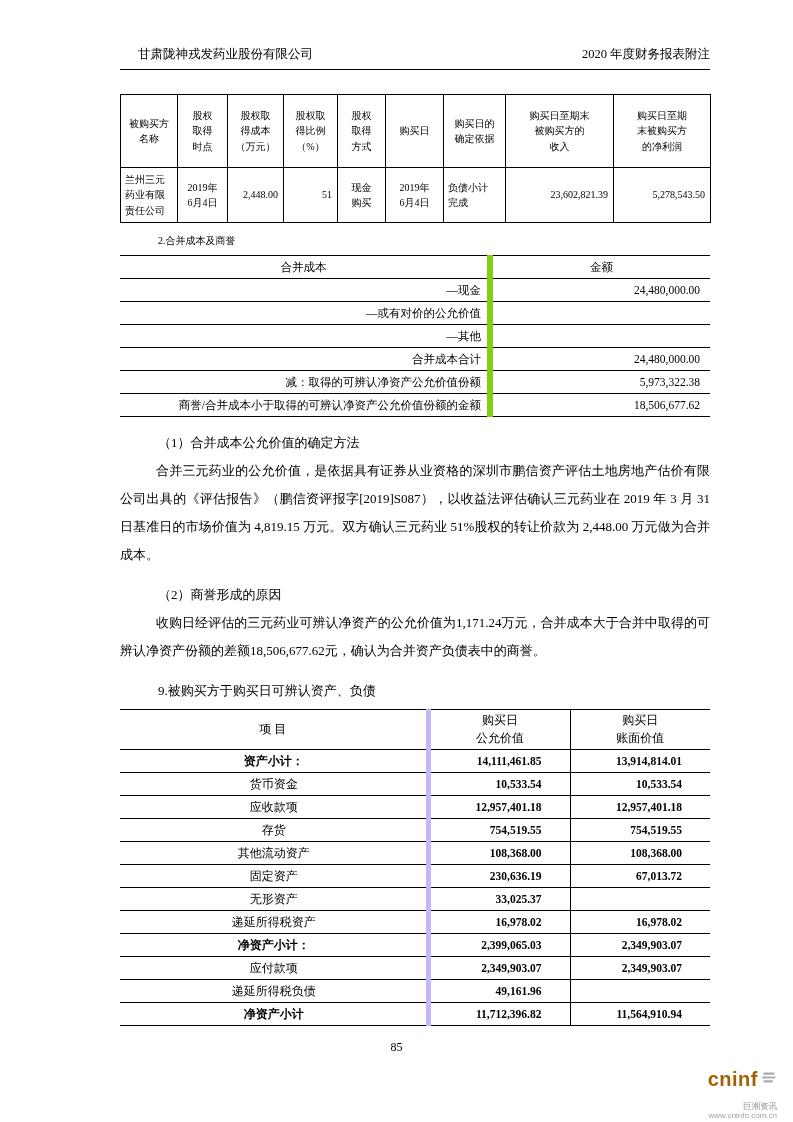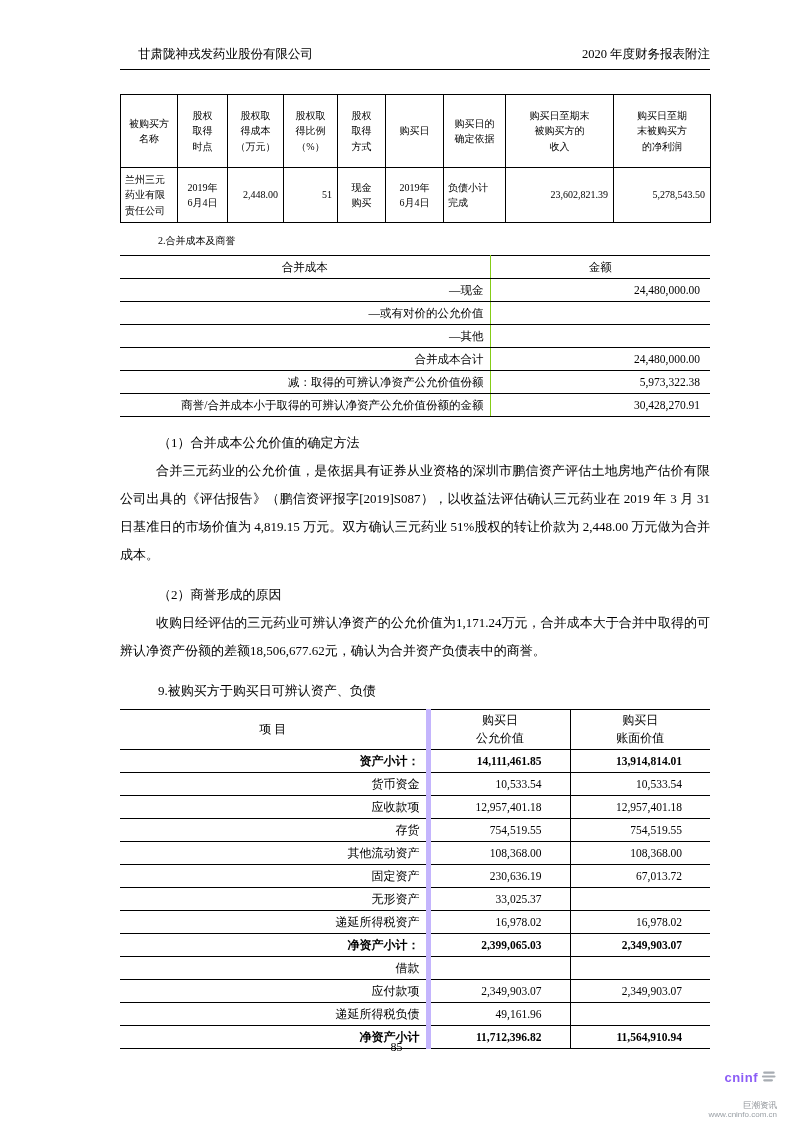--- a/index.html
+++ b/index.html
@@ -31,57 +31,57 @@
   .t1 .left { text-align:left; padding-left:4px; }
 
   .sec-heading { font-size:10px; margin-top:9px; padding-left:38px; line-height:17px; }
 
   
   .t2 { margin-top:6px; font-size:11.5px; table-layout:fixed; }
   .t2 th, .t2 td {
     border-top:1px solid #000; border-bottom:1px solid #000;
     height:23px; padding:2px 6px; font-weight:normal; vertical-align:middle;
   }
-  .t2 .c1 { width:370px; border-right:1px solid #84cc16; }
+  .t2 .c1 { width:370px; border-right:6px solid #84cc16; }
   .t2 th { text-align:center; }
   .t2 td.c1 { text-align:right; }
   .t2 td.c2 { text-align:right; padding-right:10px; }
 
   
   .para-heading { font-size:13px; line-height:28px; margin-top:12px; padding-left:38px; }
   .para { font-size:13px; line-height:28px; text-align:justify; text-indent:36px; }
 
   
   .t3 { margin-top:4px; font-size:12px; table-layout:fixed; }
   .t3 th, .t3 td {
     border-top:1px solid #000; border-bottom:1px solid #000;
     padding:2px 6px; vertical-align:middle;
   }
   .t3 th { font-weight:normal; text-align:center; white-space:pre-line; height:40px; line-height:1.45; }
   .t3 td { height:23px; }
   .t3 .c1 { width:308px; border-right:5px solid #c4b5fd; }
   .t3 .c2 { width:142px; border-right:1px solid #000; }
   .t3 .c3 { width:140px; }
-  .t3 td.c1 { text-align:right; padding-left:8px;margin-left:18px; }
-  .t3 td.c2, .t3 td.c3 { text-align:right; padding-right:28px; font-weight:400; font-size:11.5px; }
+  .t3 td.c1 { text-align:center; padding-left:8px;margin-left:18px; }
+  .t3 td.c2, .t3 td.c3 { text-align:right; padding-right:28px; font-weight:700; font-size:11.5px; }
   .t3 tr.bold td { font-weight:700; }
 
   
   .page-number {
     position:absolute; left:0; top:1040px; width:100%;
     text-align:center; font-size:12px;
   }
   .cninfo {
     position:absolute; right:16px; top:1068px; text-align:right;
     color:#9aa0a6; line-height:1.1;
   }
   .cninfo .logo-row { display:flex; align-items:center; justify-content:flex-end; gap:2px; }
   .cninfo .logo-text {
     font-family:"Liberation Sans","DejaVu Sans",sans-serif;
-    font-size:13px; font-weight:bold; letter-spacing:0.5px; color:#8b5cf6;
+    font-size:20px; font-weight:bold; letter-spacing:0.5px; color:#a16207;
   }
   .cninfo .sub { font-family:"Liberation Sans","DejaVu Sans",sans-serif; font-size:8.5px; color:#8d9196; margin-top:12px; }
   .cninfo .url { font-family:"Liberation Sans","DejaVu Sans",sans-serif; font-size:8px; color:#9aa0a6; margin-top:1px; }
 </style>
 </head>
 <body>
 
 <div class="page">
   <div class="content">
 
@@ -171,21 +171,21 @@
       <tr>
         <td class="c1">合并成本合计</td>
         <td class="c2">24,480,000.00</td>
       </tr>
       <tr>
         <td class="c1">减：取得的可辨认净资产公允价值份额</td>
         <td class="c2">5,973,322.38</td>
       </tr>
       <tr>
         <td class="c1">商誉/合并成本小于取得的可辨认净资产公允价值份额的金额</td>
-        <td class="c2">30,428,270.91</td>
+        <td class="c2">18,506,677.62</td>
       </tr>
     </tbody>
       </table>
 
     <div class="para-heading">（1）合并成本公允价值的确定方法</div>
     <div class="para">合并三元药业的公允价值，是依据具有证券从业资格的深圳市鹏信资产评估土地房地产估价有限公司出具的《评估报告》（鹏信资评报字[2019]S087），以收益法评估确认三元药业在 2019 年 3 月 31 日基准日的市场价值为 4,819.15 万元。双方确认三元药业 51%股权的转让价款为 2,448.00 万元做为合并成本。</div>
     <div class="para-heading">（2）商誉形成的原因</div>
     <div class="para">收购日经评估的三元药业可辨认净资产的公允价值为1,171.24万元，合并成本大于合并中取得的可辨认净资产份额的差额18,506,677.62元，确认为合并资产负债表中的商誉。</div>
 
     <div class="para-heading" style="padding-left:38px;">9.被购买方于购买日可辨认资产、负债</div>
@@ -236,25 +236,20 @@
       </tr>
       <tr>
         <td class="c1">递延所得税资产</td>
         <td class="c2">16,978.02</td>
         <td class="c3">16,978.02</td>
       </tr>
       <tr class="bold">
         <td class="c1">净资产小计：</td>
         <td class="c2">2,399,065.03</td>
         <td class="c3">2,349,903.07</td>
-      </tr>
-      <tr>
-        <td class="c1">借款</td>
-        <td class="c2"></td>
-        <td class="c3"></td>
       </tr>
       <tr>
         <td class="c1">应付款项</td>
         <td class="c2">2,349,903.07</td>
         <td class="c3">2,349,903.07</td>
       </tr>
       <tr>
         <td class="c1">递延所得税负债</td>
         <td class="c2">49,161.96</td>
         <td class="c3"></td>

